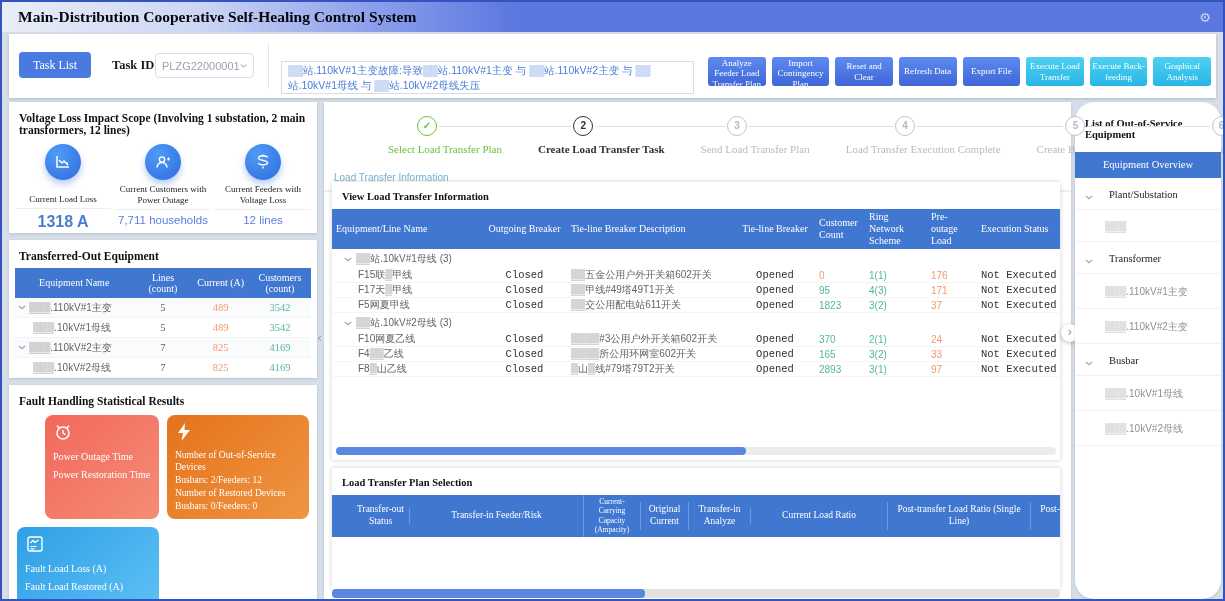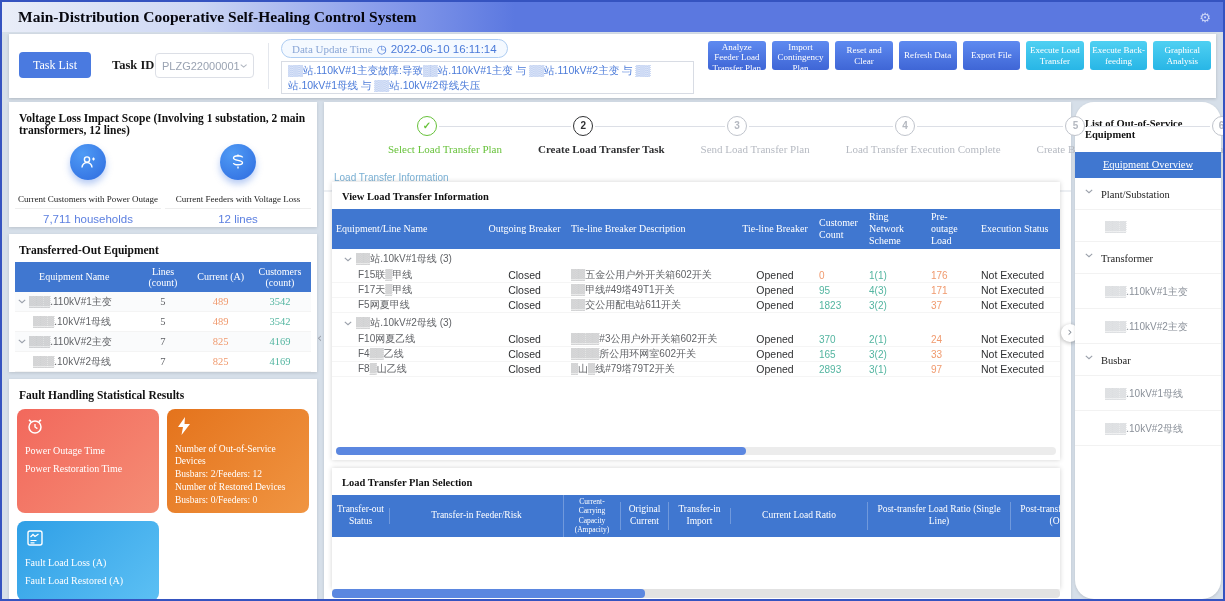--- a/index.html
+++ b/index.html
@@ -28,21 +28,21 @@
     font:11px "Liberation Sans",sans-serif; background:#fff; cursor:pointer; }
   .select svg { margin-left:auto; }
   .vdiv { position:absolute; left:259px; top:9px; height:46px; border-left:1px solid #e4e7ed; }
   .pill { position:absolute; left:272px; top:5px; height:19px; border:1px solid #aecdf2; border-radius:10px;
     background:#f4f9ff; display:flex; align-items:center; gap:4px; padding:0 10px;
     font-size:11px; color:#8aa6d6; }
   .pill .time { color:#4a7ad9; font-family:"Liberation Sans",sans-serif; font-size:11.5px; }
   .fault-text { position:absolute; left:272px; top:27px; width:413px; height:33px; border:1px solid #d8dce4;
     color:#4a7ad9; font:10.5px/1.45 "Liberation Sans",sans-serif; padding:1px 6px; resize:none;
     background:#fff; overflow:hidden; }
-  .tb-buttons { position:absolute; left:699px; right:5px; top:7px; display:flex; gap:6px; }
+  .tb-buttons { position:absolute; left:699px; right:5px; top:23px; display:flex; gap:6px; }
   .tb-btn { flex:1; height:29px; border:none; border-radius:3px; color:#fff; font-family:inherit;
     font-size:9px; line-height:1.15; cursor:pointer; padding:1px 2px; }
   .tb-btn.blue { background:linear-gradient(180deg,#5e8af0,#3f66d6); }
   .tb-btn.cyan { background:linear-gradient(180deg,#4fd0f2,#28b6e6); }
 
   
   .col-left { position:absolute; top:100px; left:7px; width:308px; bottom:0;
               display:flex; flex-direction:column; gap:7px; }
   .card { background:#fff; box-shadow:0 1px 3px rgba(0,0,0,.13); }
   .card-title { font-size:11.5px; font-weight:bold; color:#111; padding:10px 8px 4px 10px; }
@@ -77,21 +77,21 @@
   .orange { color:#f09a6e; }
   .teal { color:#53b5a0; }
 
   
   .faultstats { flex:1; }
   .tiles { display:grid; grid-template-columns:1fr 1fr; gap:8px; padding:4px 8px 8px; }
   .tile { border-radius:8px; color:#fff; padding:7px 8px; min-height:80px; }
   .tile .ticon { margin-bottom:4px; }
   .tile-line { font-size:10px; line-height:1.25; margin-top:5px; }
   .tile-line.tight { margin-top:1px; font-size:9.5px; }
-  .bg-salmon { background:linear-gradient(135deg,#f2685c,#f58d75); }
+  .bg-salmon { background:linear-gradient(135deg,#f2685c,#f58d75);margin-left:28px; }
   .bg-indigo { background:linear-gradient(135deg,#5668e2,#7284f2); }
   .bg-orange { background:linear-gradient(135deg,#e4731c,#f09542); }
   .bg-sky    { background:linear-gradient(135deg,#2f9fe6,#5cc0f4); }
 
   
   .col-center { position:absolute; top:100px; left:322px; width:747px; bottom:0; background:#fff;
     box-shadow:0 1px 3px rgba(0,0,0,.13); }
   .stepper { display:flex; padding:14px 28px 0; }
   .step { flex:1; position:relative; text-align:center; }
   .step-circle { width:20px; height:20px; border-radius:50%; margin:0 auto; background:#fff;
@@ -115,49 +115,49 @@
 
   .inner-card { position:absolute; left:8px; right:11px; background:#fff; box-shadow:0 0 5px rgba(0,0,0,.18); }
   .inner1 { top:80px; height:278px; overflow:hidden; }
   .inner-title { font-size:10.5px; font-weight:bold; color:#111; padding:9px 10px 7px; }
   .grid1 { display:grid; grid-template-columns:150px 85px 168px 80px 50px 62px 50px 92px 70px; }
   .g1-head { background:#4077d0; color:#fff; font-size:10px; line-height:1.2; min-height:29px;
     align-items:center; }
   .g1-head > div { padding:2px 4px; }
   .g1-row { font-size:10.5px; color:#606266; min-height:15px; align-items:center; border-bottom:1px solid #f5f5f5; }
   .g1-row > div { padding:0 4px; white-space:nowrap; overflow:hidden; font-family:"Liberation Sans",sans-serif; font-size:10px; }
-  .g1-row > div.eng { font-family:Liberation Sans, sans-serif; font-size:10.5px; color:#303133; }
+  .g1-row > div.eng { font-family:Liberation Mono, monospace; font-size:10.5px; color:#303133; }
   .g1-row .fname { padding-left:26px; }
   .group-row { font:10px "Liberation Sans",sans-serif; color:#606266; padding:3px 4px 2px 12px;
     display:flex; align-items:center; gap:4px; }
   .scrollbar { position:absolute; left:4px; right:4px; height:8px; background:#ececec; border-radius:4px; }
   .sb1 { bottom:5px; }
   .thumb { height:100%; background:#5b87e0; border-radius:4px; }
 
   .inner2 { top:366px; bottom:10px; overflow:hidden; }
-  .grid2 { display:grid; grid-template-columns:57px 174px 57px 48px 62px 137px 143px 113px; }
+  .grid2 { display:grid; grid-template-columns:57px 174px 57px 48px 62px 137px 143px 113px;padding-left:20px; }
   .g2-head { background:#4077d0; color:#fff; font-size:9.5px; line-height:1.25; min-height:40px; align-items:center; }
   .g2-head > div { padding:2px 4px; text-align:center; border-left:1px solid rgba(255,255,255,.25); }
   .g2-head > div:first-child { border-left:none; }
   .g2-head .tiny { font-size:7.5px; }
   .bottom-scroll { position:absolute; left:8px; right:11px; bottom:1px; height:9px; background:#e2e2e2; border-radius:4px; }
 
   .collapse-left { position:absolute; left:-7px; top:228px; color:#9aa0aa; font-size:13px;
     font-family:"DejaVu Sans",sans-serif; cursor:pointer; }
   .collapse-right { position:absolute; right:-8px; top:222px; width:18px; height:18px; border-radius:50%;
     background:#fff; box-shadow:0 1px 4px rgba(0,0,0,.3); color:#8a909a; font:12px/17px "DejaVu Sans",sans-serif;
     text-align:center; cursor:pointer; }
 
   
   .col-right { position:absolute; top:100px; left:1073px; right:2px; bottom:0; background:#fff;
     box-shadow:0 1px 3px rgba(0,0,0,.13);border-radius:19px; }
   .or-title { font-size:10.5px; font-weight:bold; color:#111; padding:16px 10px 12px; }
   .or-head { background:#4077d0; color:#fff; text-align:center; font-size:10.5px; height:26px;
-    line-height:26px; cursor:pointer;text-decoration:underline; }
-  .tree-group { display:flex; align-items:flex-start; gap:8px; font-size:10.5px; color:#222;
+    line-height:26px; cursor:pointer; }
+  .tree-group { display:flex; align-items:flex-end; gap:16px; font-size:10.5px; color:#222;
     padding:11px 8px 9px 10px; border-bottom:1px solid #f2f2f2; cursor:pointer; }
   .tree-leaf { font:10px "Liberation Sans",sans-serif; color:#8a9099; padding:11px 8px 9px 30px;
     border-bottom:1px solid #f2f2f2; white-space:nowrap; overflow:hidden; cursor:pointer; }
 
   .caret { flex:none; }
 </style>
 </head>
 <body>
 
 <div class="page">
@@ -173,43 +173,49 @@
   <div class="toolbar">
     <button class="btn-tasklist">Task List</button>
     <span class="taskid-label">Task ID:</span>
     <div class="select">
       <span>PLZG22000001</span>
       <svg width="9" height="6" viewBox="0 0 10 6">
         <path d="M1 1l4 3.6L9 1" stroke="#b0b6c0" stroke-width="1.4" fill="none"></path>
         </svg>
     </div>
     <div class="vdiv"></div>
-    <div class="pill">
-      <span>Data Update Time</span>
-      <span class="time">◷</span>
-      <span class="time">2022-06-10 16:11:14</span>
-    </div>
     <textarea class="fault-text" readonly="" style="">▒▒站.110kV#1主变故障:导致▒▒站.110kV#1主变 与 ▒▒站.110kV#2主变 与 ▒▒站.10kV#1母线 与 ▒▒站.10kV#2母线失压</textarea>
     <div class="tb-buttons">
       <button class="tb-btn blue">Analyze Feeder Load Transfer Plan</button>
       <button class="tb-btn blue">Import Contingency Plan</button>
       <button class="tb-btn blue">Reset and Clear</button>
       <button class="tb-btn blue">Refresh Data</button>
       <button class="tb-btn blue">Export File</button>
       <button class="tb-btn cyan">Execute Load Transfer</button>
       <button class="tb-btn cyan">Execute Back-feeding</button>
       <button class="tb-btn cyan">Graphical Analysis</button>
     </div>
   </div>
 
   <div class="col-left">
 
     <div class="card impact">
       <div class="card-title">Voltage Loss Impact Scope (Involving 1 substation, 2 main transformers, 12 lines)</div>
       <div class="stats">
+        <div class="stat">
+          <div class="stat-circle">
+            <svg width="18" height="18" viewBox="0 0 18 18">
+                <path d="M3 3v11h12" stroke="#fff" stroke-width="1.5" fill="none"></path>
+                <path d="M5 7l3 3 2-2 4 4" stroke="#fff" stroke-width="1.5" fill="none"></path>
+                <path d="M14 12v-2.5h-2.5z" fill="#fff"></path>
+              </svg>
+          </div>
+          <div class="stat-label">Current Load Loss</div>
+          <div class="stat-value v-big">1318 A</div>
+        </div>
         <div class="stat">
           <div class="stat-circle">
             <svg width="18" height="18" viewBox="0 0 18 18">
                 <circle cx="8" cy="6.5" r="2.6" stroke="#fff" stroke-width="1.4" fill="none"></circle>
                 <path d="M3 14.5a5 5 0 0 1 10 0" stroke="#fff" stroke-width="1.4" fill="none"></path>
                 <path d="M13 6h3M14.5 4.5v3" stroke="#fff" stroke-width="1.2"></path>
               </svg>
           </div>
           <div class="stat-label">Current Customers with Power Outage</div>
           <div class="stat-value v-blue">7,711 households</div>
@@ -450,21 +456,21 @@
         </div>
     </div>
 
     <div class="inner-card inner2">
       <div class="inner-title">Load Transfer Plan Selection</div>
       <div class="grid2 g2-head">
         <div>Transfer-out Status</div>
         <div>Transfer-in Feeder/Risk</div>
         <div class="tiny">Current-Carrying Capacity (Ampacity)</div>
         <div>Original Current</div>
-        <div>Transfer-in Import</div>
+        <div>Transfer-in Analyze</div>
         <div>Current Load Ratio</div>
         <div>Post-transfer Load Ratio (Single Line)</div>
         <div>Post-transfer Load Ratio (Overall)</div>
       </div>
     </div>
 
     <div class="bottom-scroll">
         <div class="thumb" style="width:43%"></div>
       </div>
 

